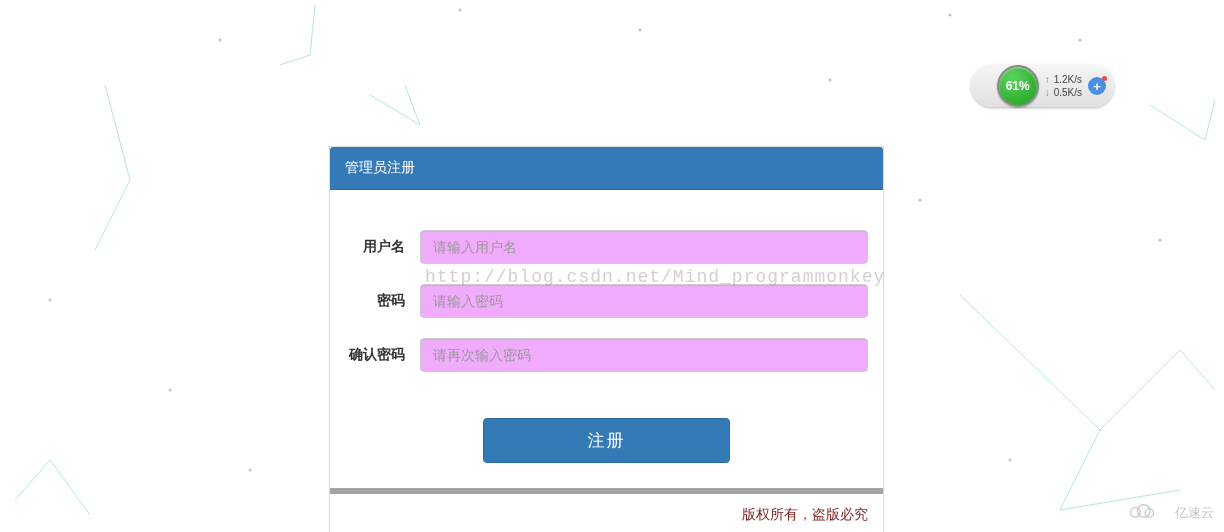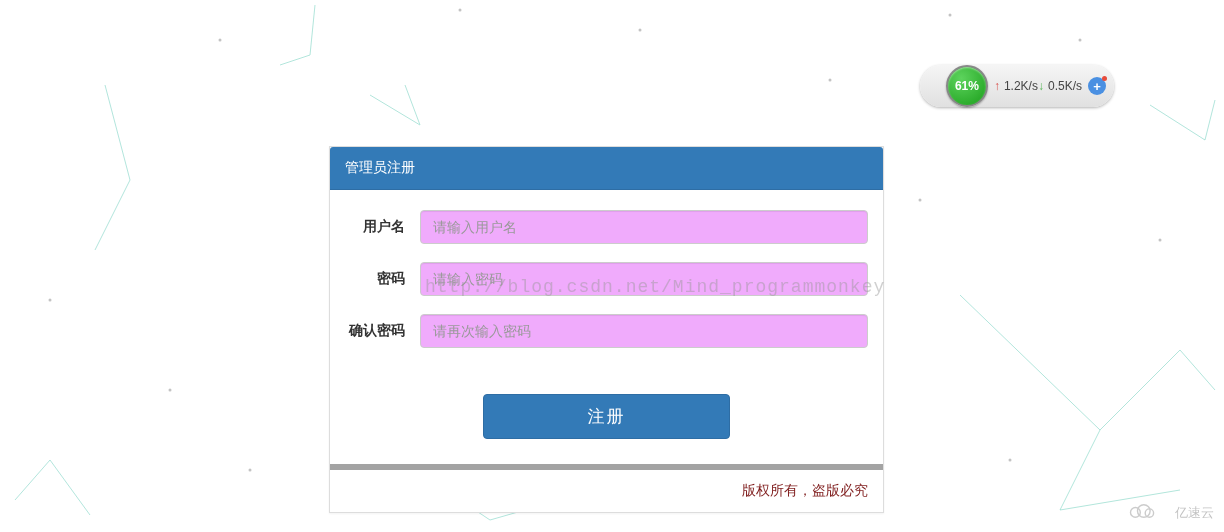--- a/index.html
+++ b/index.html
@@ -50,20 +50,21 @@
     }
     
     .panel-body {
       padding: 20px 15px 25px 15px;
     }
     
     .form-row {
       display: flex;
       align-items: center;
       margin-bottom: 18px;
+      margin-top: 20px;
     }
     
     .form-label {
       width: 75px;
       text-align: right;
       font-weight: bold;
       font-size: 14px;
       color: #333333;
       padding-right: 15px;
     }
@@ -112,21 +113,21 @@
       color: #7f1d1d;
       background: #ffffff;
       border-bottom-left-radius: 3px;
       border-bottom-right-radius: 3px;
     }
     
     
     .watermark-text {
       position: absolute;
       left: 425px;
-      top: 277px;
+      top: 267px;
       font-family: "Courier New", monospace;
       font-size: 18px;
       color: rgba(150,150,150,0.45);
       letter-spacing: 1px;
       pointer-events: none;
       z-index: 5;
     }
     
     
     .speed-widget {
@@ -154,21 +155,22 @@
       justify-content: center;
       color: #ffffff;
       font-size: 12px;
       font-weight: bold;
       margin-right: 6px;
       box-shadow: inset 0 1px 2px rgba(255,255,255,0.5), 0 1px 2px rgba(0,0,0,0.3);
     }
     
     .speed-stats {
       display: flex;
-      font-size: 12px;
+      flex-direction: column;
+      font-size: 10px;
       color: #444;
       line-height: 13px;
       margin-right: 6px;
     }
     
     .speed-stats span {
       white-space: nowrap;
     }
     
     .arrow-up { color: #d9534f; font-weight: bold; margin-right: 4px; }

